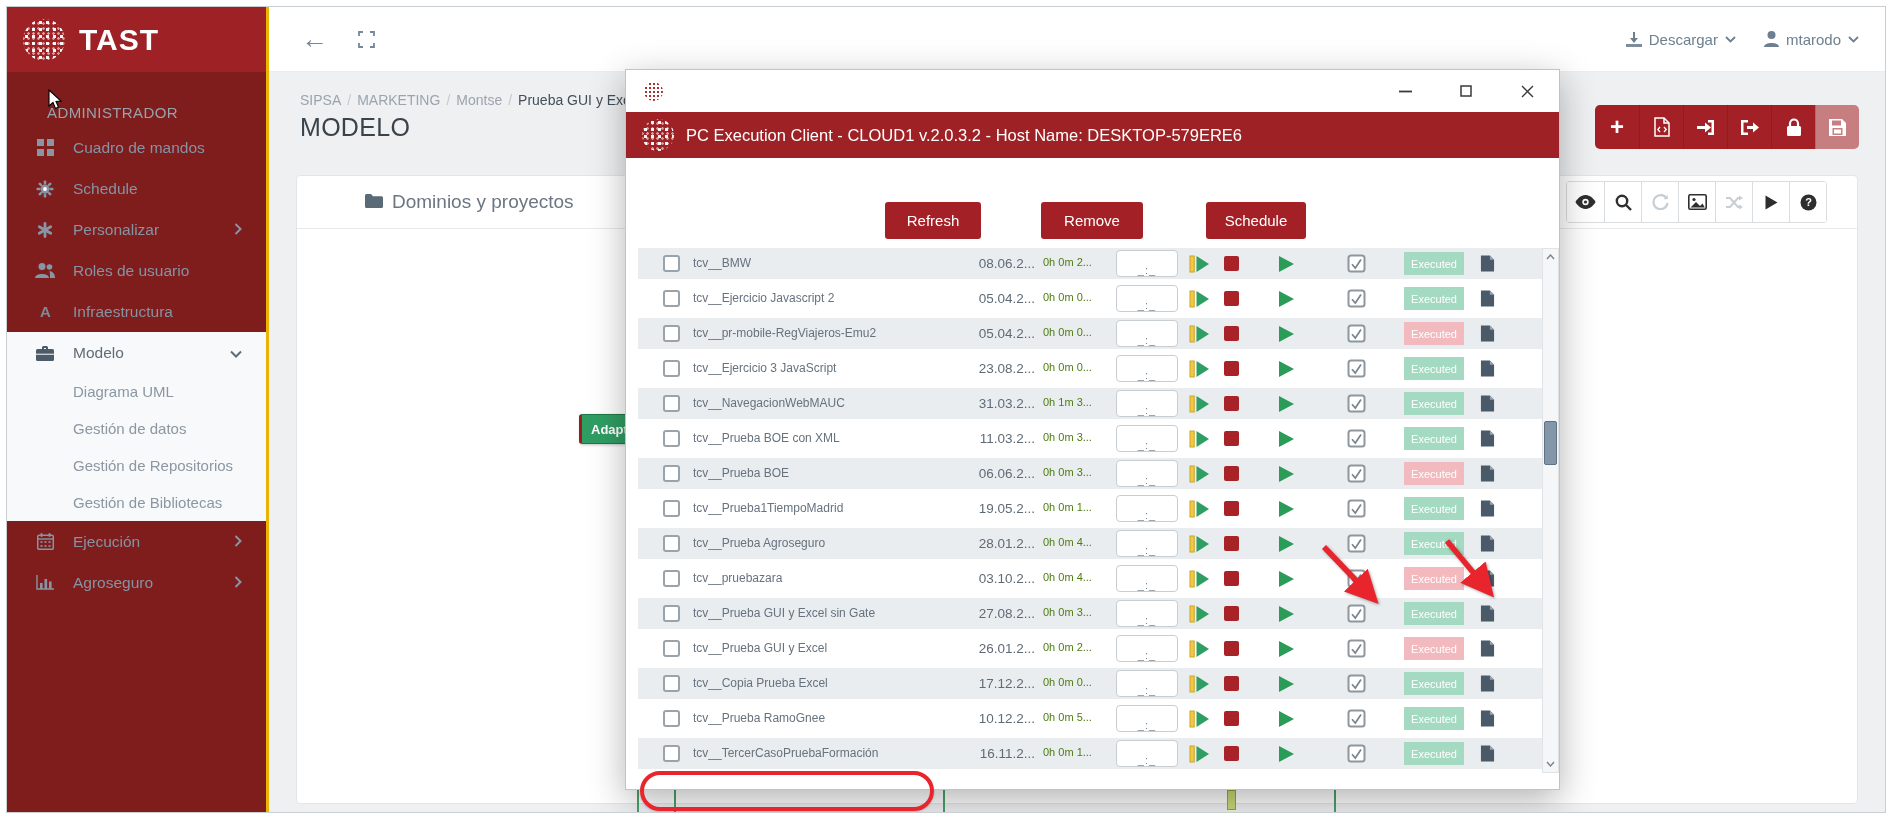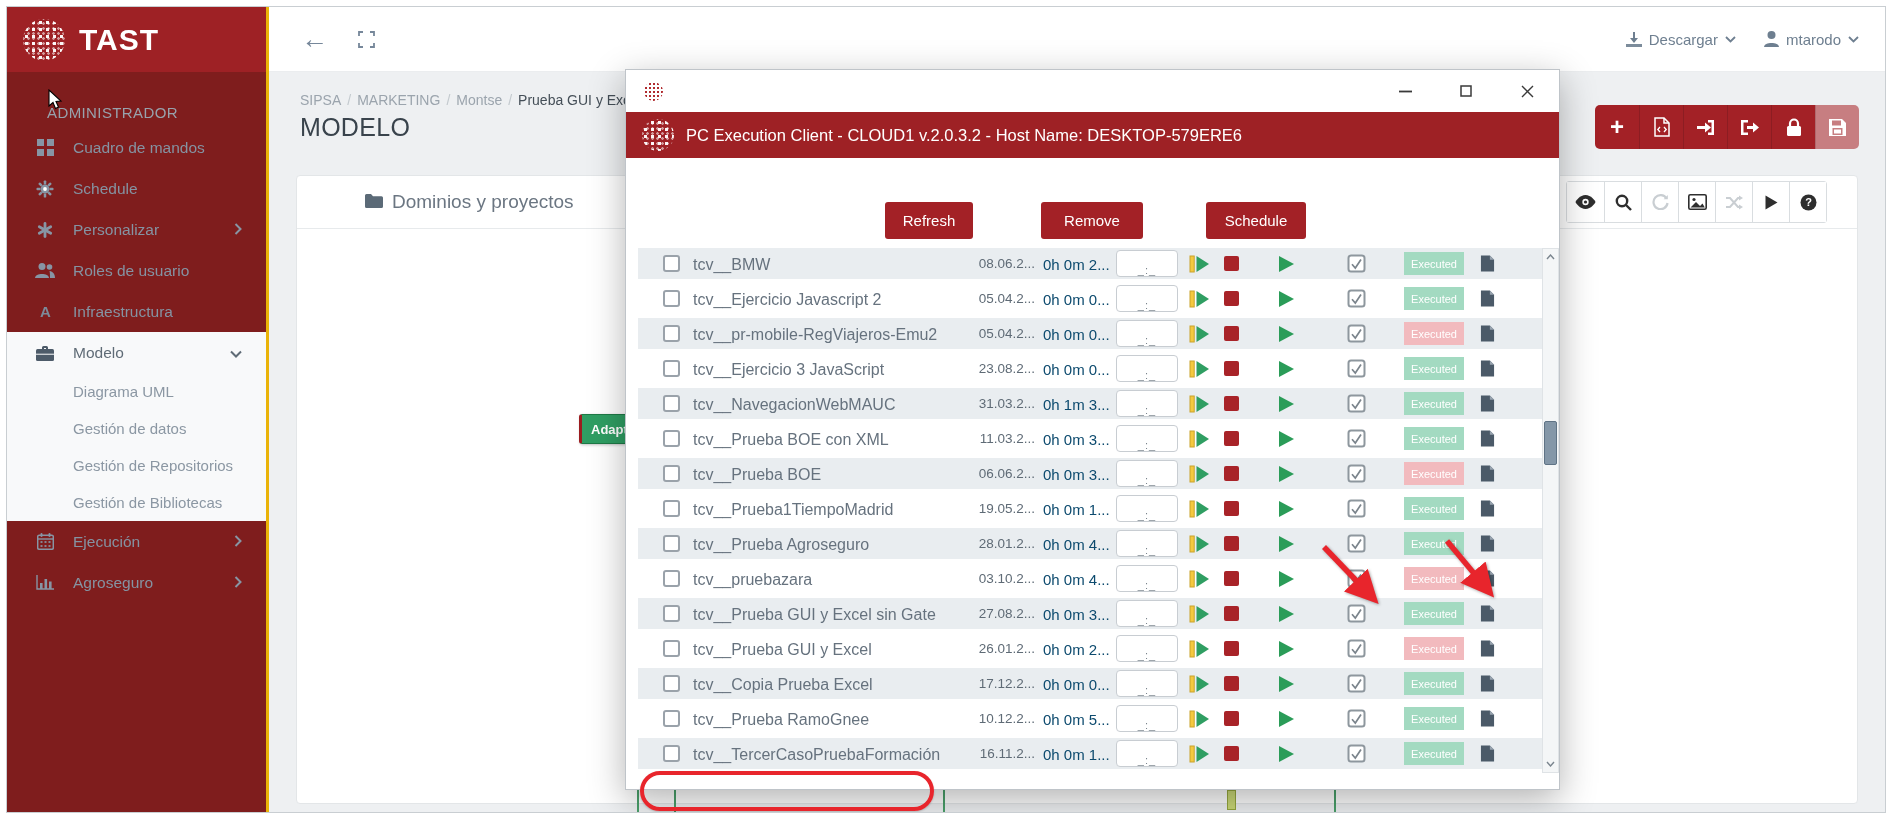--- a/index.html
+++ b/index.html
@@ -65,32 +65,32 @@
   .modal { position: absolute; left: 618px; top: 62px; width: 935px; height: 721px; background: #fff; border: 1px solid #bfc4c9; box-shadow: 0 10px 34px rgba(0,0,0,.30); z-index: 50; }
   .m-titlebar { height: 42px; display: flex; align-items: center; padding: 0 24px 0 18px; background: #fff; }
   .m-titlebar .dotlogo-red { width: 19px; height: 19px; border-radius: 50%;
     background-image: radial-gradient(#b02a2e 1.2px, transparent 1.45px); background-size: 4px 4px; }
   .m-controls { margin-left: auto; display: flex; align-items: center; gap: 45px; }
   .m-ctl { width: 16px; height: 16px; display: flex; align-items: center; justify-content: center; cursor: pointer; }
   .m-banner { height: 46px; background: #9e2125; display: flex; align-items: center; padding-left: 16px; color: #fff; font-size: 16.5px; }
   .m-banner .dotlogo { width: 32px; height: 32px; margin-right: 12px; }
   .m-buttons { position: absolute; top: 132px; left: 0; right: 0; height: 37px; }
   .m-btn { position: absolute; top: 0; height: 37px; background: #a32126; color: #fff; font-size: 15px; border: none; border-radius: 3px; cursor: pointer; font-family: inherit; }
-  .m-btn.refresh { left: 259px; width: 88px; }
+  .m-btn.refresh { left: 259px; width: 96px; }
   .m-btn.remove  { left: 415px; width: 102px; }
   .m-btn.schedule{ left: 580px; width: 100px; }
 
   .t-list { position: absolute; left: 12px; top: 178px; width: 904px; height: 525px; }
   .t-row { position: relative; height: 31px; margin-bottom: 4px; background: #fff; }
   .t-row.alt { background: #e9edf0; }
   .t-row > * { position: absolute; }
   .cb { width: 17px; height: 17px; border: 2px solid #9aa2aa; border-radius: 3px; background: #fff; left: 25px; top: 7px; cursor: pointer; }
-  .c-name { left: 55px; top: 8px; font-size: 16px; color: #66727e; white-space: nowrap; }
+  .c-name { left: 55px; top: 8px; font-size: 12px; color: #66727e; white-space: nowrap; }
   .c-date { left: 327px; top: 8px; width: 70px; text-align: right; font-size: 13.5px; color: #5f6b76; }
-  .c-dur  { left: 405px; top: 8px; width: 68px; font-size: 15px; color: #0c4a6e; }
+  .c-dur  { left: 405px; top: 8px; width: 68px; font-size: 11px; color: #4d7c0f; }
   .c-time { left: 478px; top: 2px; width: 62px; height: 27px; border: 1px solid #c8cdd2; border-radius: 4px; background: #fff; color: #7b858e; font-size: 11px; display: flex; align-items: flex-end; justify-content: center; letter-spacing: 1px; cursor: text; }
   .c-resume { left: 551px; top: 7px; cursor: pointer; }
   .c-stop { left: 586px; top: 8px; width: 15px; height: 15px; background: #a82328; border-radius: 2px; cursor: pointer; }
   .c-play { left: 640px; top: 7px; cursor: pointer; }
   .c-check2 { left: 709px; top: 6px; cursor: pointer; }
   .c-badge { left: 766px; top: 4px; width: 60px; height: 23px; border-radius: 0; color: #fff; font-size: 11px; display: flex; align-items: center; justify-content: center; }
   .c-badge.green { background: #a3dac1; }
   .c-badge.pink { background: #f2babe; }
   .c-copy { left: 842px; top: 6px; cursor: pointer; }
 

